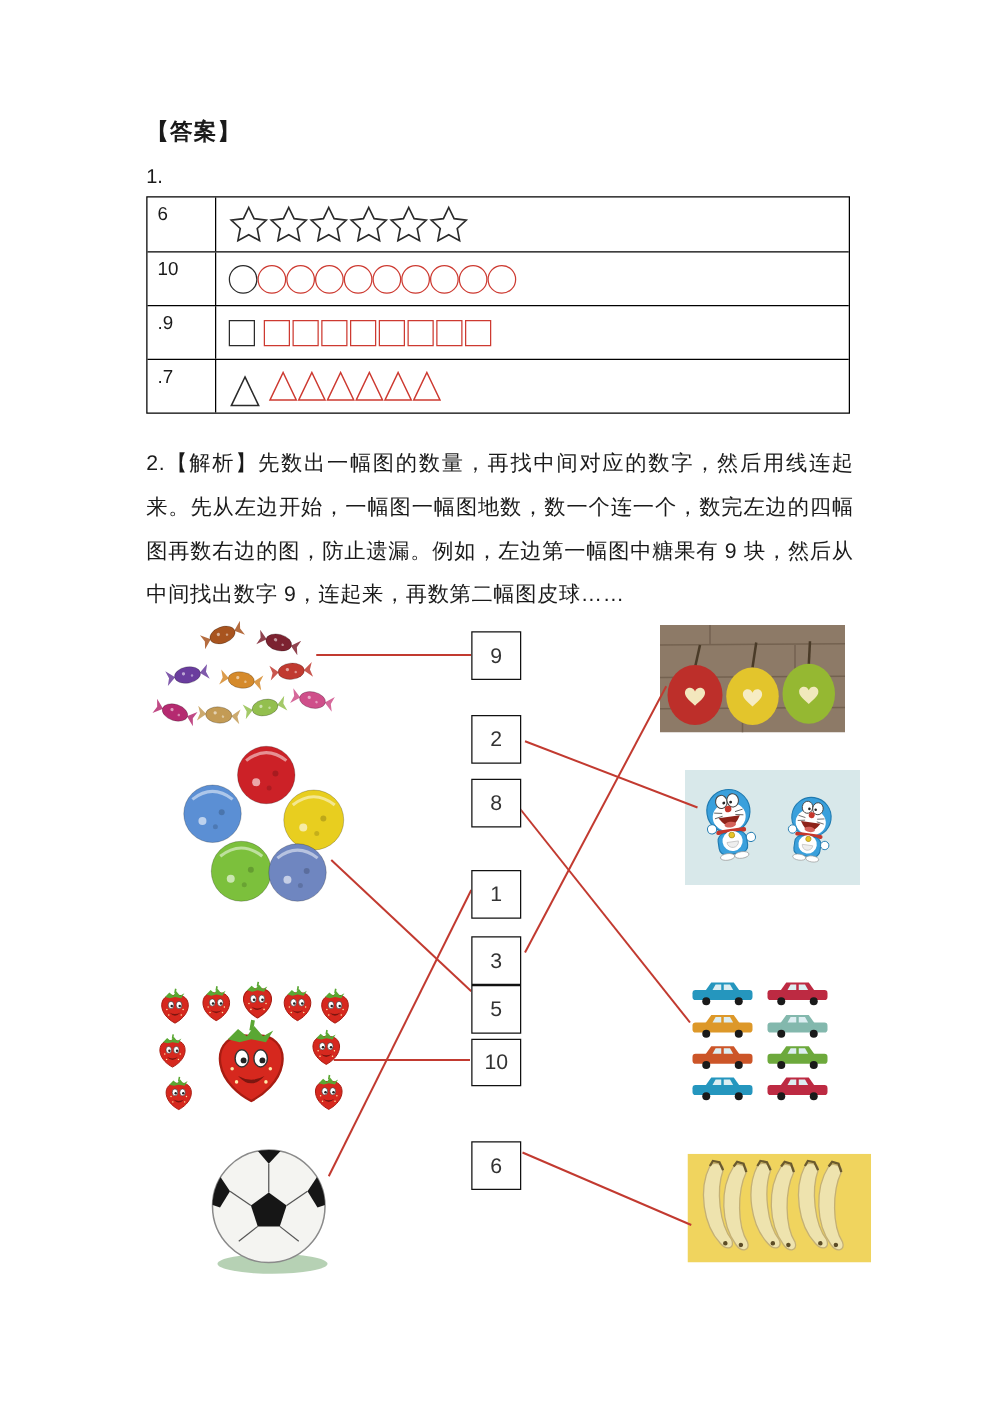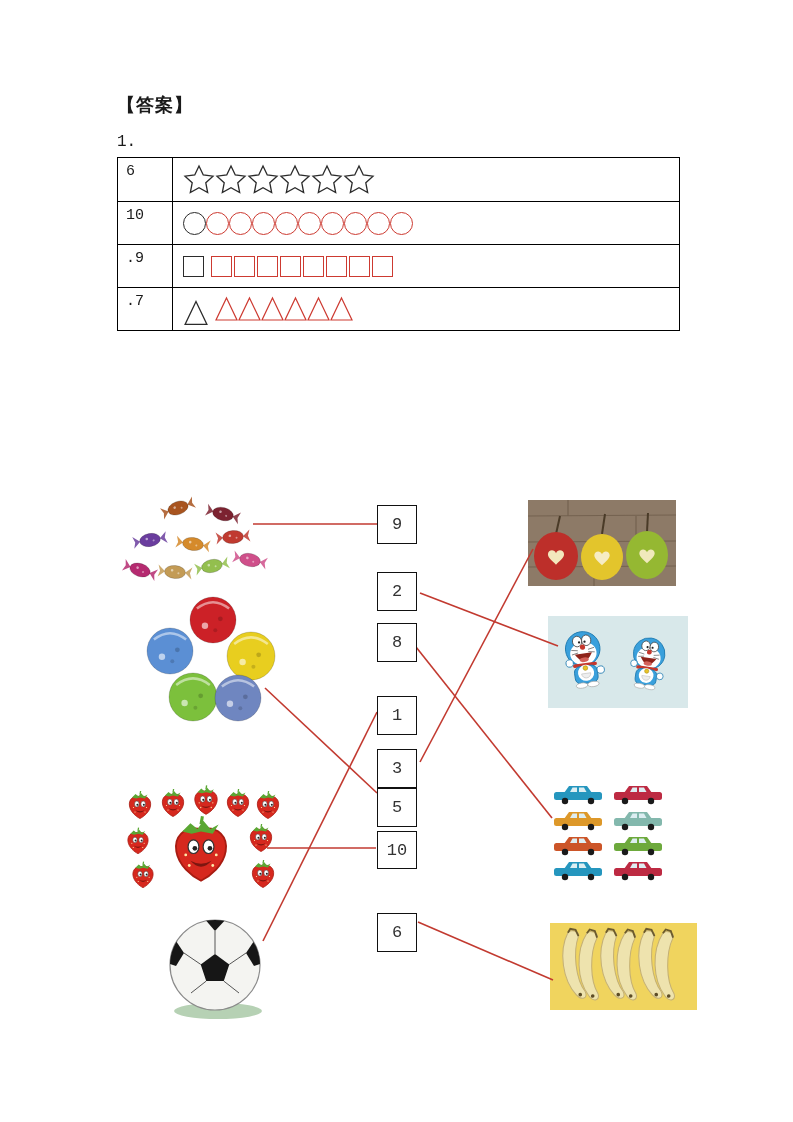--- a/index.html
+++ b/index.html
@@ -1,17 +1,17 @@
 <!DOCTYPE html>
 <html><head>
 <meta charset="utf-8">
 <style>
   html,body{margin:0;padding:0;background:#ffffff;}
   .page{position:relative;width:697px;height:1122px;background:#fff;overflow:hidden;
-        font-family:Liberation Mono, monospace;color:#1a1a1a;}
+        font-family:Liberation Sans, sans-serif;color:#1a1a1a;}
   .heading{position:absolute;left:117px;top:93px;font-size:18px;font-weight:bold;letter-spacing:1px;}
   .item1{position:absolute;left:117px;top:133px;font-size:16px;}
   
   .atable{position:absolute;left:117px;top:157px;width:563px;border:1.6px solid #000;box-sizing:border-box;}
   .trow{display:flex;border-top:1px solid #000;}
   .trow:first-child{border-top:none;}
   .tlabel{width:55px;border-right:1px solid #000;box-sizing:border-box;
           font-size:15px;padding:5px 0 0 8px;}
   .tshapes{flex:1;display:flex;align-items:center;padding-left:10px;}
   .r1{height:43px;} .r2{height:42px;} .r3{height:42px;} .r4{height:42px;}
@@ -114,20 +114,21 @@
           <svg class="shp tri" width="25" height="26" viewBox="0 0 25 26">
             <polygon points="12.5,2 23,24 2,24" fill="none" stroke="#cd3a31" stroke-width="1.2"></polygon>
           </svg>
           <svg class="shp tri" width="25" height="26" viewBox="0 0 25 26">
             <polygon points="12.5,2 23,24 2,24" fill="none" stroke="#cd3a31" stroke-width="1.2"></polygon>
           </svg>
         </div>
     </div>
   </div>
 
+  <div class="para">2.【解析】先数出一幅图的数量，再找中间对应的数字，然后用线连起来。先从左边开始，一幅图一幅图地数，数一个连一个，数完左边的四幅图再数右边的图，防止遗漏。例如，左边第一幅图中糖果有 9 块，然后从中间找出数字 9，连起来，再数第二幅图皮球……</div>
 
   <svg class="mimg" id="img-candies" style="left:120px;top:492px;" width="148" height="95">
       <g transform="translate(58,16) rotate(-20)">
       <path d="M-10,0 L-17,-6 L-15,0 L-17,6 Z" fill="#a8541f" opacity="0.85"></path>
       <path d="M10,0 L17,-6 L15,0 L17,6 Z" fill="#a8541f" opacity="0.85"></path>
       <ellipse rx="10.5" ry="6.5" fill="#a8541f" stroke="rgba(0,0,0,0.25)" stroke-width="0.7"></ellipse>
       <circle cx="-3" cy="-1.5" r="1.3" fill="rgba(255,255,255,0.55)"></circle>
       <circle cx="3.5" cy="1" r="1" fill="rgba(255,255,255,0.45)"></circle>
       </g>
       <g transform="translate(103,22) rotate(15)">

